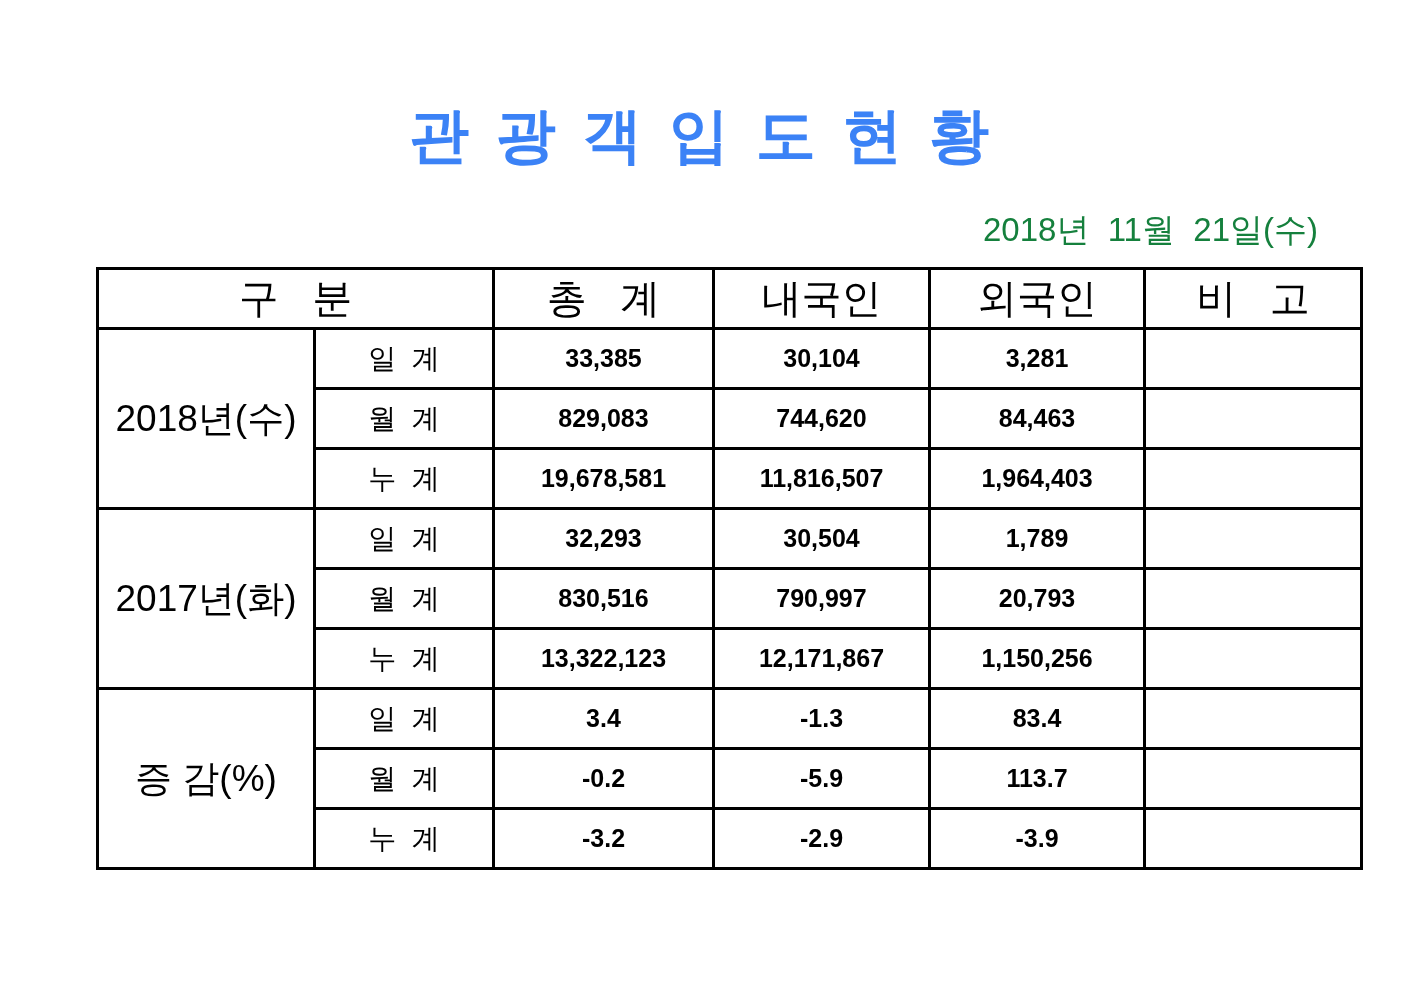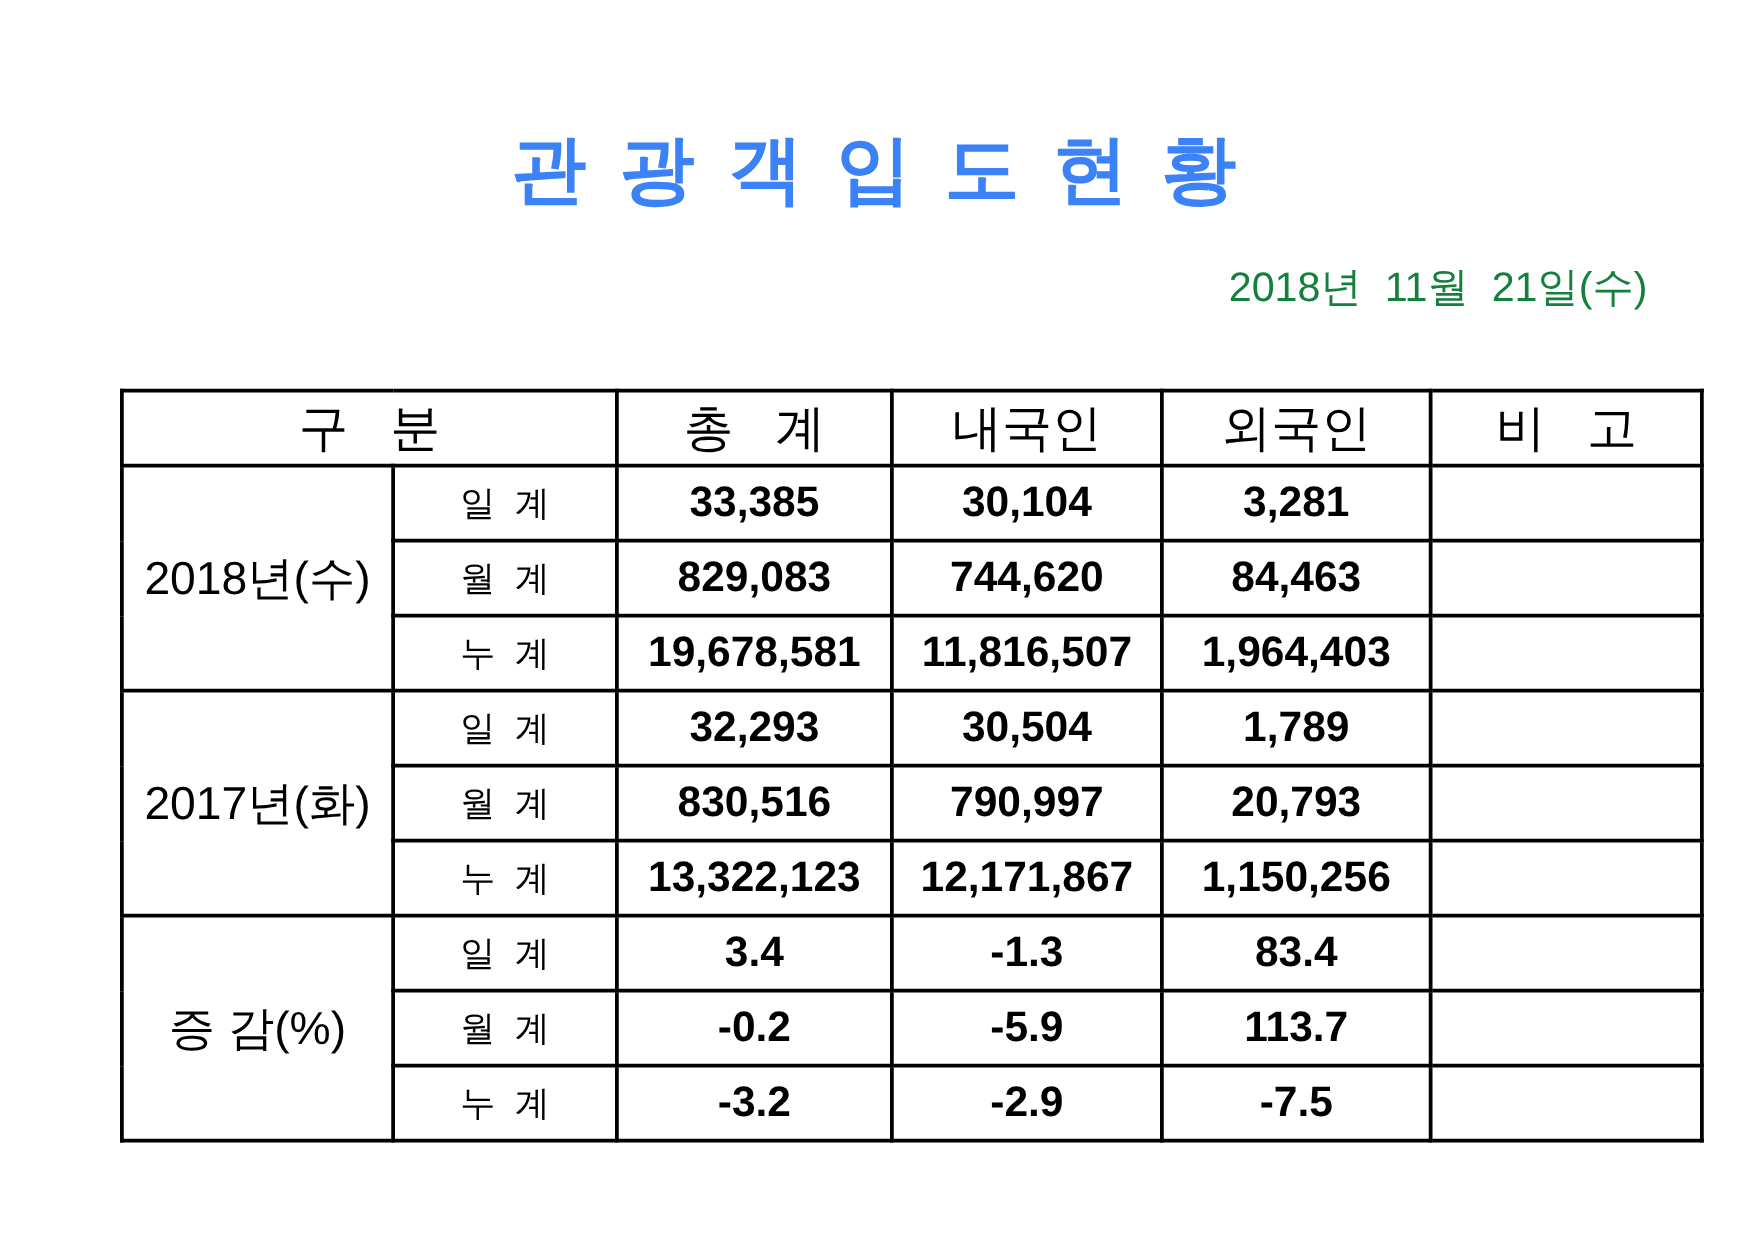--- a/index.html
+++ b/index.html
@@ -37,35 +37,34 @@
     font-weight: normal;
     white-space: pre;
     color: #15803d;
   }
   table.report {
     position: absolute;
     left: 96px;
     top: 267px;
     border-collapse: collapse;
     table-layout: fixed;
-    margin-top: 44px;
   }
   table.report td {
     border: 3px solid #000000;
     text-align: center;
     vertical-align: middle;
     padding: 0;
     white-space: pre;
     overflow: hidden;
   }
   tr.r { height: 60px; }
   td.hdr   { font-size: 40px; font-weight: normal; }
   td.group { font-size: 37px; font-weight: normal; }
   td.sub   { font-size: 28px; font-weight: normal; }
-  td.num   { font-size: 34px; font-weight: bold; }
+  td.num   { font-size: 25px; font-weight: bold; }
   td.note  { font-size: 25px; }
 </style>
 </head>
 <body>
 
 <div class="page">
 
   <h1 class="title">관 광 객 입 도 현 황</h1>
 
   <div class="date">2018년  11월  21일(수)</div>
@@ -146,19 +145,19 @@
         <td class="sub">월  계</td>
         <td class="num">-0.2</td>
         <td class="num">-5.9</td>
         <td class="num">113.7</td>
         <td class="note"></td>
       </tr>
       <tr class="r">
         <td class="sub">누  계</td>
         <td class="num">-3.2</td>
         <td class="num">-2.9</td>
-        <td class="num">-7.5</td>
+        <td class="num">-3.9</td>
         <td class="note"></td>
       </tr>
     </tbody>
   </table>
 
 </div>
 
 </body></html>

